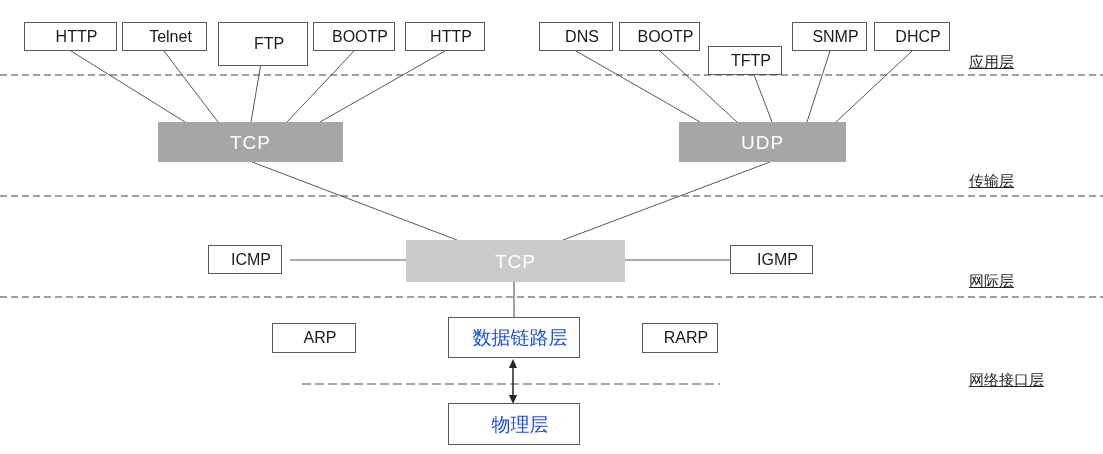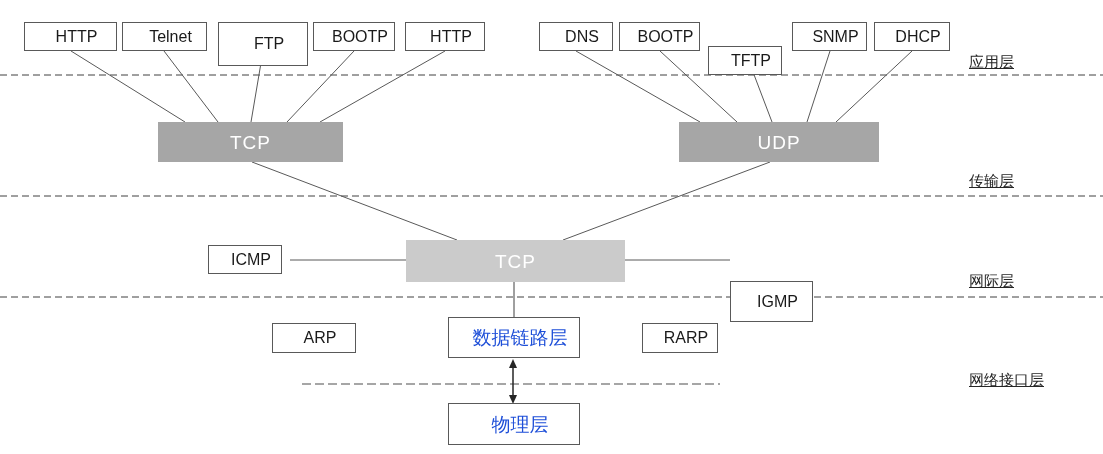--- a/index.html
+++ b/index.html
@@ -128,31 +128,31 @@
   <div class="box" style="left:792px; top:22px; width:75px; height:29px;">
       <span>SNMP</span>
     </div>
   <div class="box" style="left:874px; top:22px; width:76px; height:29px;">
       <span>DHCP</span>
     </div>
 
   <div class="fill-box fill-dark" style="left:158px; top:122px; width:185px; height:40px;">
       <span>TCP</span>
     </div>
-  <div class="fill-box fill-dark" style="left:679px; top:122px; width:200px; height:40px;">
+  <div class="fill-box fill-dark" style="left:679px; top:122px; width:167px; height:40px;">
       <span>UDP</span>
     </div>
 
   <div class="box" style="left:208px; top:245px; width:74px; height:29px;">
       <span>ICMP</span>
     </div>
   <div class="fill-box fill-light" style="left:406px; top:240px; width:219px; height:42px;">
       <span>TCP</span>
     </div>
-  <div class="box" style="left:730px; top:245px; width:83px; height:41px;margin-top:36px;">
+  <div class="box" style="left:730px; top:245px; width:83px; height:29px;">
       <span>IGMP</span>
     </div>
 
   <div class="box" style="left:272px; top:323px; width:84px; height:30px;">
       <span>ARP</span>
     </div>
   <div class="box cn" style="left:448px; top:317px; width:132px; height:41px;">
       <span>数据链路层</span>
     </div>
   <div class="box" style="left:642px; top:323px; width:76px; height:30px;">

